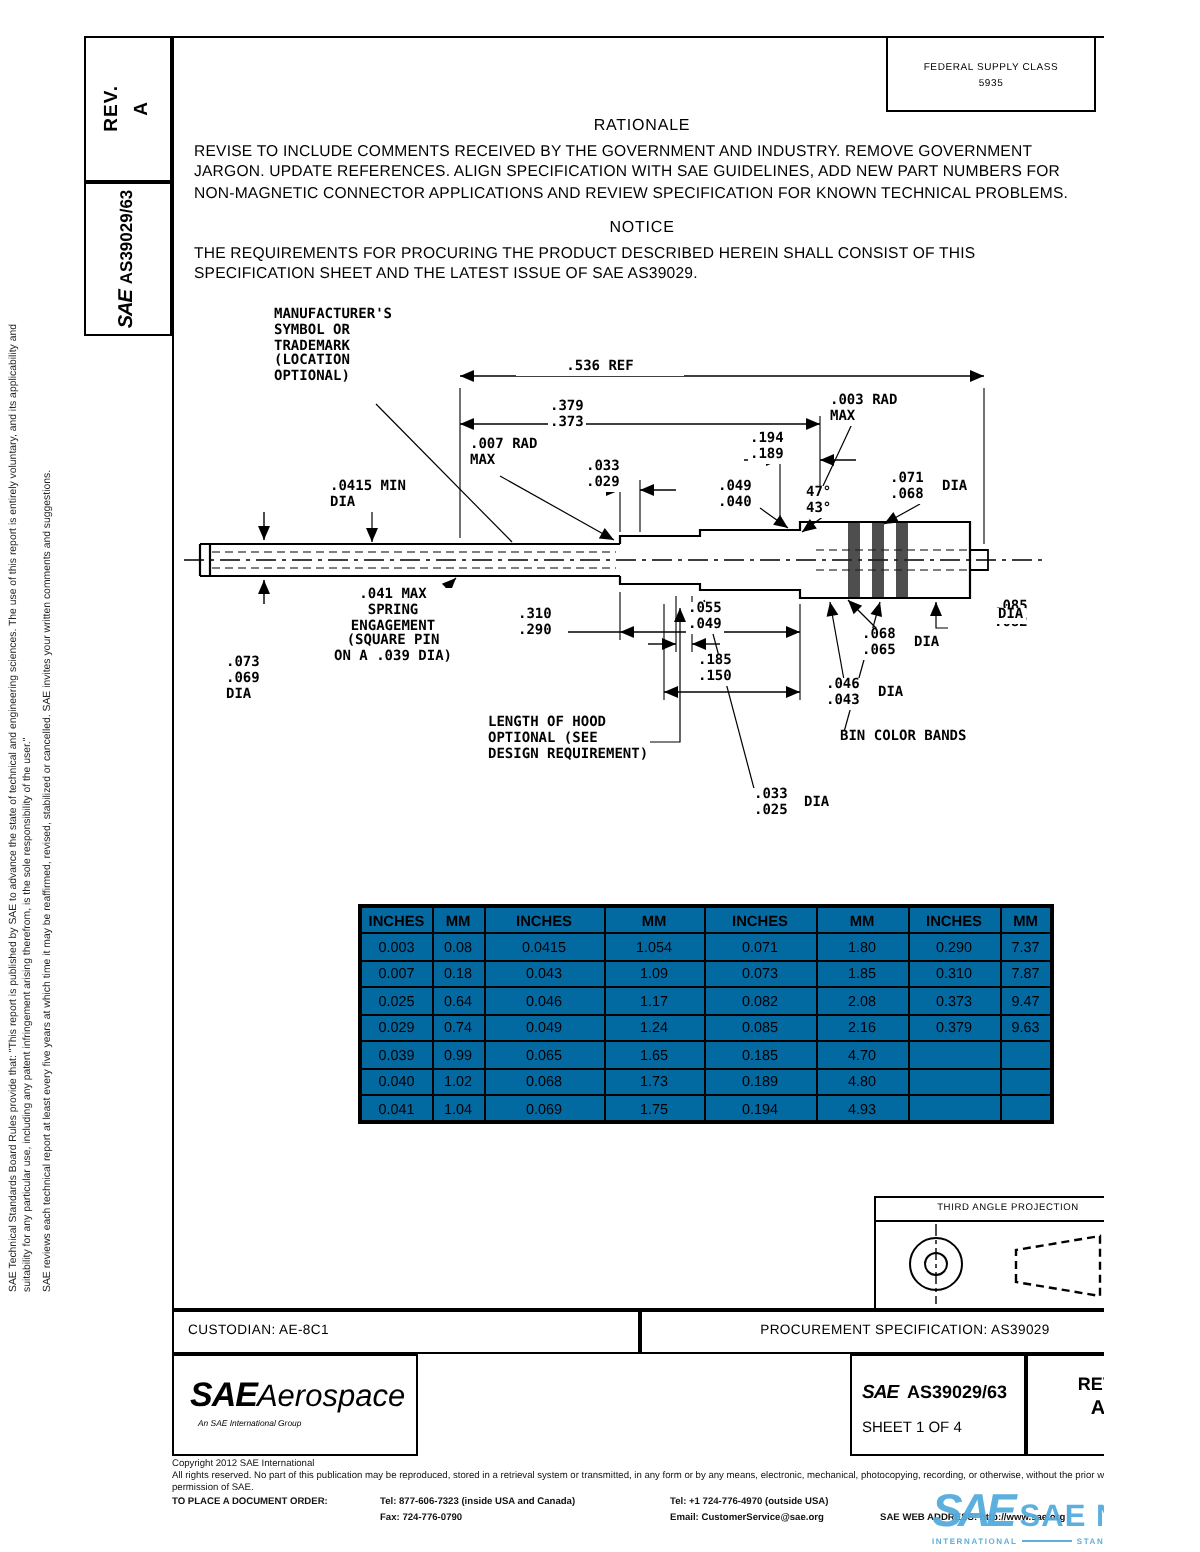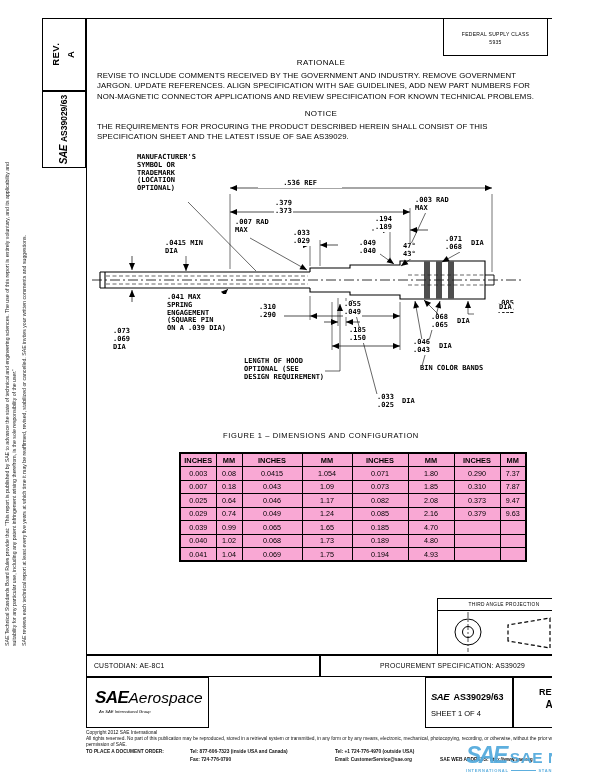--- a/index.html
+++ b/index.html
@@ -30,21 +30,21 @@
   .draw { position:absolute; left:88px; top:150px; width:467px; height:278px; }
   .dlabel { position:absolute; font:700 7px "DejaVu Sans Mono", monospace; line-height:1.12;
             white-space:pre-line; background:#fff; padding:0 1px; }
   .center-txt { text-align:center; }
 
   .fig-caption { position:absolute; left:86px; top:431px; width:470px; text-align:center;
                  font-size:7.5px; letter-spacing:.6px; }
 
   
   #dim-table { position:absolute; left:179px; top:452px; border-collapse:collapse;
-               table-layout:fixed; border:2px solid #000; background:#f9a8d4; }
+               table-layout:fixed; border:2px solid #000; background:#0369a1; }
   #dim-table th, #dim-table td { border:1px solid #000; height:13.5px; text-align:center;
                font-size:7.2px; padding:0 1px; overflow:hidden; }
   #dim-table th { font-weight:700; font-size:7.4px; }
   #dim-table th:nth-child(1), #dim-table td:nth-child(1){ width:36px; }
   #dim-table th:nth-child(2), #dim-table td:nth-child(2){ width:26px; }
   #dim-table th:nth-child(3), #dim-table td:nth-child(3){ width:60px; }
   #dim-table th:nth-child(4), #dim-table td:nth-child(4){ width:50px; }
   #dim-table th:nth-child(5), #dim-table td:nth-child(5){ width:56px; }
   #dim-table th:nth-child(6), #dim-table td:nth-child(6){ width:46px; }
   #dim-table th:nth-child(7), #dim-table td:nth-child(7){ width:46px; }
@@ -196,21 +196,21 @@
     <div class="dlabel" style="left:270px; top:90px;">.049
 .040</div>
     <div class="dlabel" style="left:314px; top:93px;">47°
 43°</div>
     <div class="dlabel" style="left:356px; top:86px;">.071
 .068</div>
     <div class="dlabel" style="left:382px; top:90px;">DIA</div>
     <div class="dlabel" style="left:24px; top:152px;margin-top:26px;">.073
 .069
 DIA</div>
-    <div class="dlabel" style="left:78px; top:144px;">.041 MAX
+    <div class="dlabel" style="left:78px; top:144px;text-align:center;">.041 MAX
 SPRING
 ENGAGEMENT
 (SQUARE PIN
 ON A .039 DIA)</div>
     <div class="dlabel" style="left:170px; top:154px;">.310
 .290</div>
     <div class="dlabel" style="left:255px; top:151px;">.055
 .049</div>
     <div class="dlabel" style="left:260px; top:177px;">.185
 .150</div>
@@ -225,21 +225,20 @@
     <div class="dlabel" style="left:410px; top:154px;">DIA</div>
     <div class="dlabel" style="left:331px; top:215px;">BIN COLOR BANDS</div>
     <div class="dlabel" style="left:155px; top:208px;">LENGTH OF HOOD
 OPTIONAL (SEE
 DESIGN REQUIREMENT)</div>
     <div class="dlabel" style="left:288px; top:244px;">.033
 .025</div>
     <div class="dlabel" style="left:313px; top:248px;">DIA</div>
   </div>
 
-  <div class="fig-caption">FIGURE 1 – DIMENSIONS AND CONFIGURATION</div>
 
   <table id="dim-table">
     <thead>
         <tr>
           <th>INCHES</th>
           <th>MM</th>
           <th>INCHES</th>
           <th>MM</th>
           <th>INCHES</th>
           <th>MM</th>

